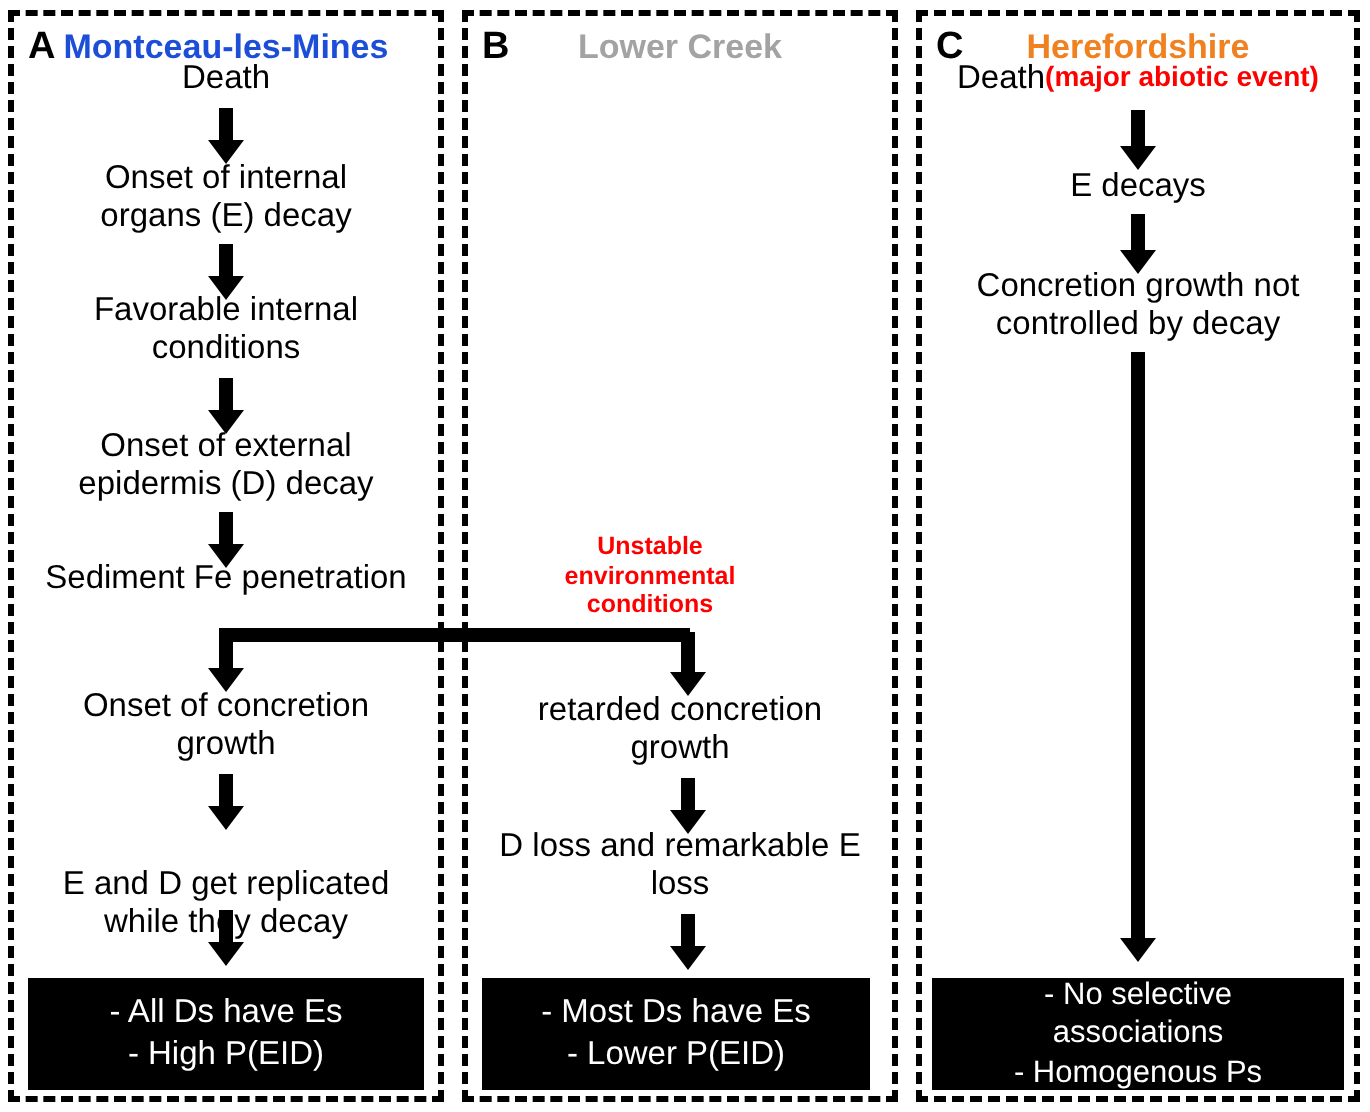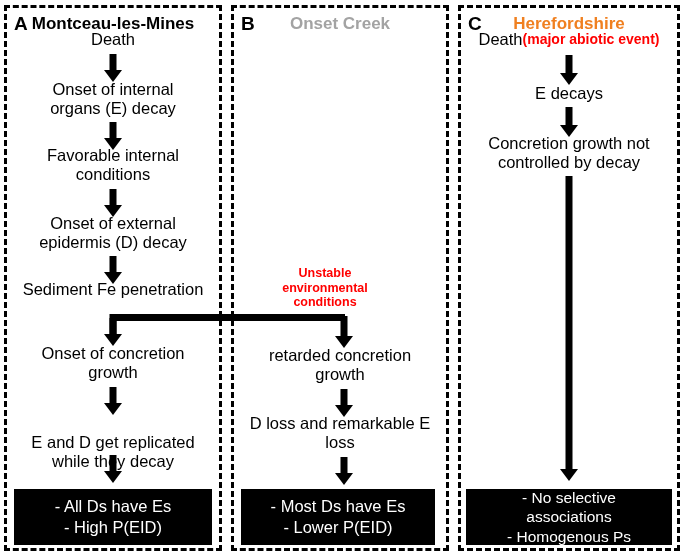--- a/index.html
+++ b/index.html
@@ -38,21 +38,21 @@
     line-height: 1;
   }
   .panel-title {
     position: absolute;
     top: 7px; left: 0; right: 0;
     text-align: center;
     font-size: 17px;
     font-weight: bold;
     line-height: 1.05;
   }
-  #title-a { color: #000000; }
+  #title-a { color: #1d4ed8; }
   #title-b { color: #a3a3a3; }
   #title-c { color: #f08020; }
 
   
   .node {
     position: absolute;
     left: 0; right: 0;
     text-align: center;
     font-size: 16.5px;
     color: #000;
@@ -185,21 +185,21 @@
   <div class="arrow" style="left:113px;top:455px;width:22px;height:28px;">
     <div class="stem" style="width:7px;height:18px;"></div>
       <div class="head"></div>
   </div>
 
   <div class="result-box" style="left:14px;top:489px;width:198px;height:56px;">- All Ds have Es
 - High P(EID)</div>
 
   <div class="panel" id="panel-b">
     <div class="panel-letter">B</div>
-    <div class="panel-title" id="title-b">Onset Creek</div>
+    <div class="panel-title" id="title-b">Lower Creek</div>
   </div>
 
   <div class="node-red" style="left:270px;top:266px;width:110px;">Unstable
 environmental
 conditions</div>
 
   <div class="arrow" style="left:344px;top:316px;width:22px;height:32px;">
     <div class="stem" style="width:7px;height:22px;"></div>
       <div class="head"></div>
   </div>

